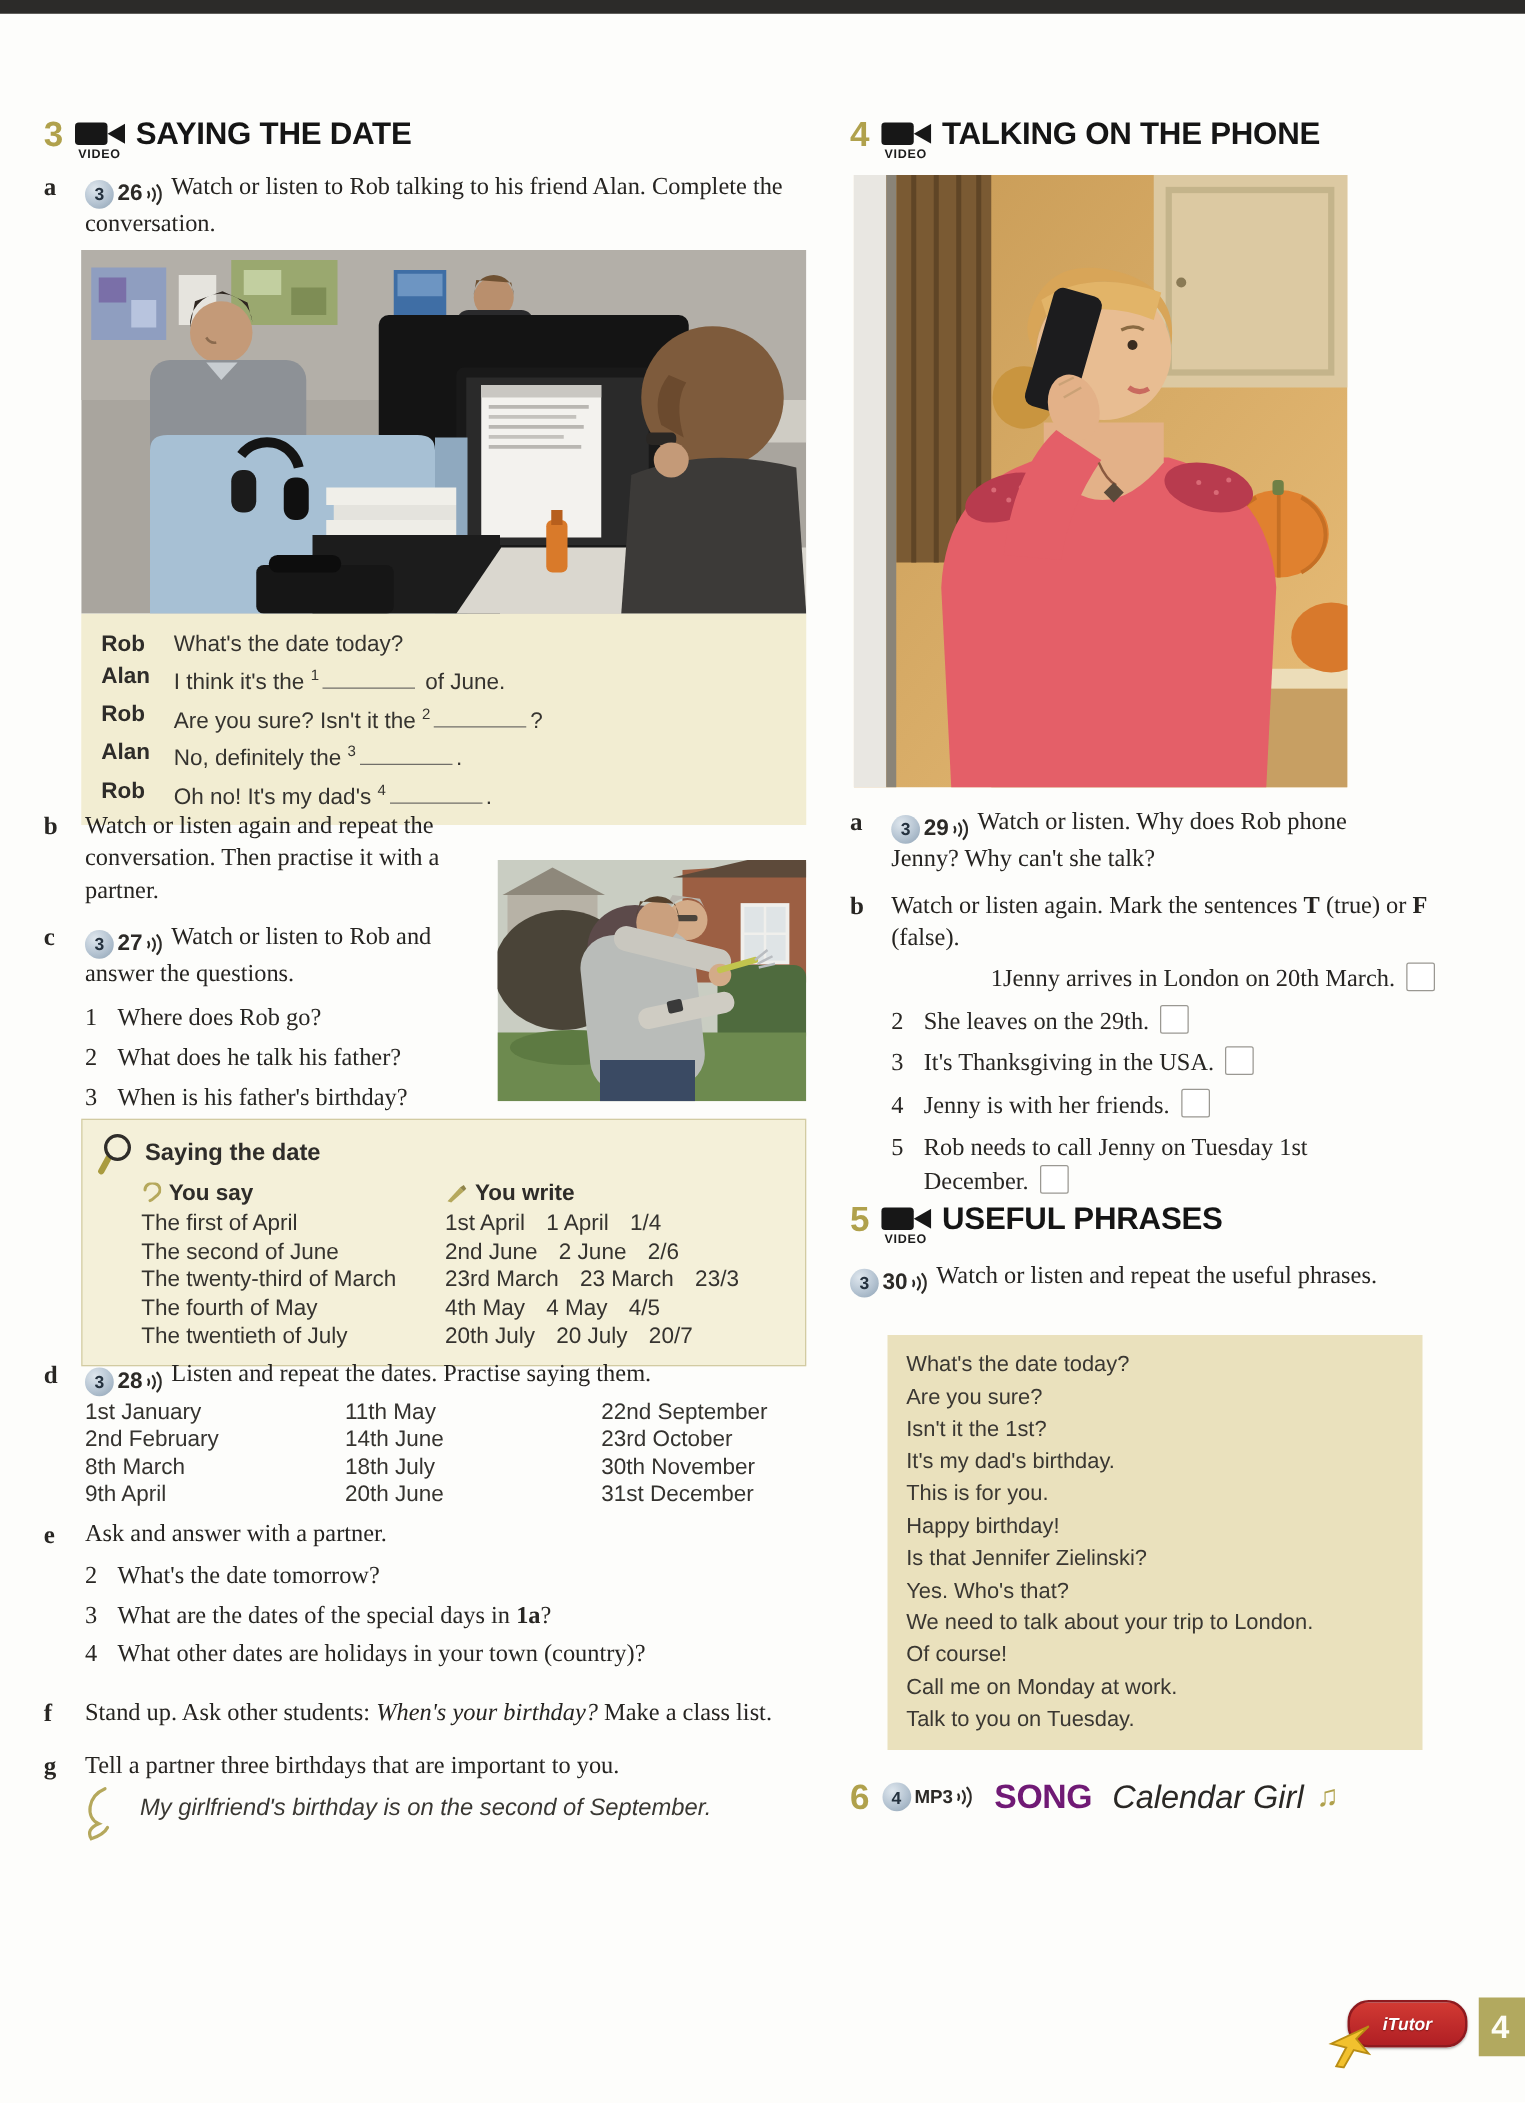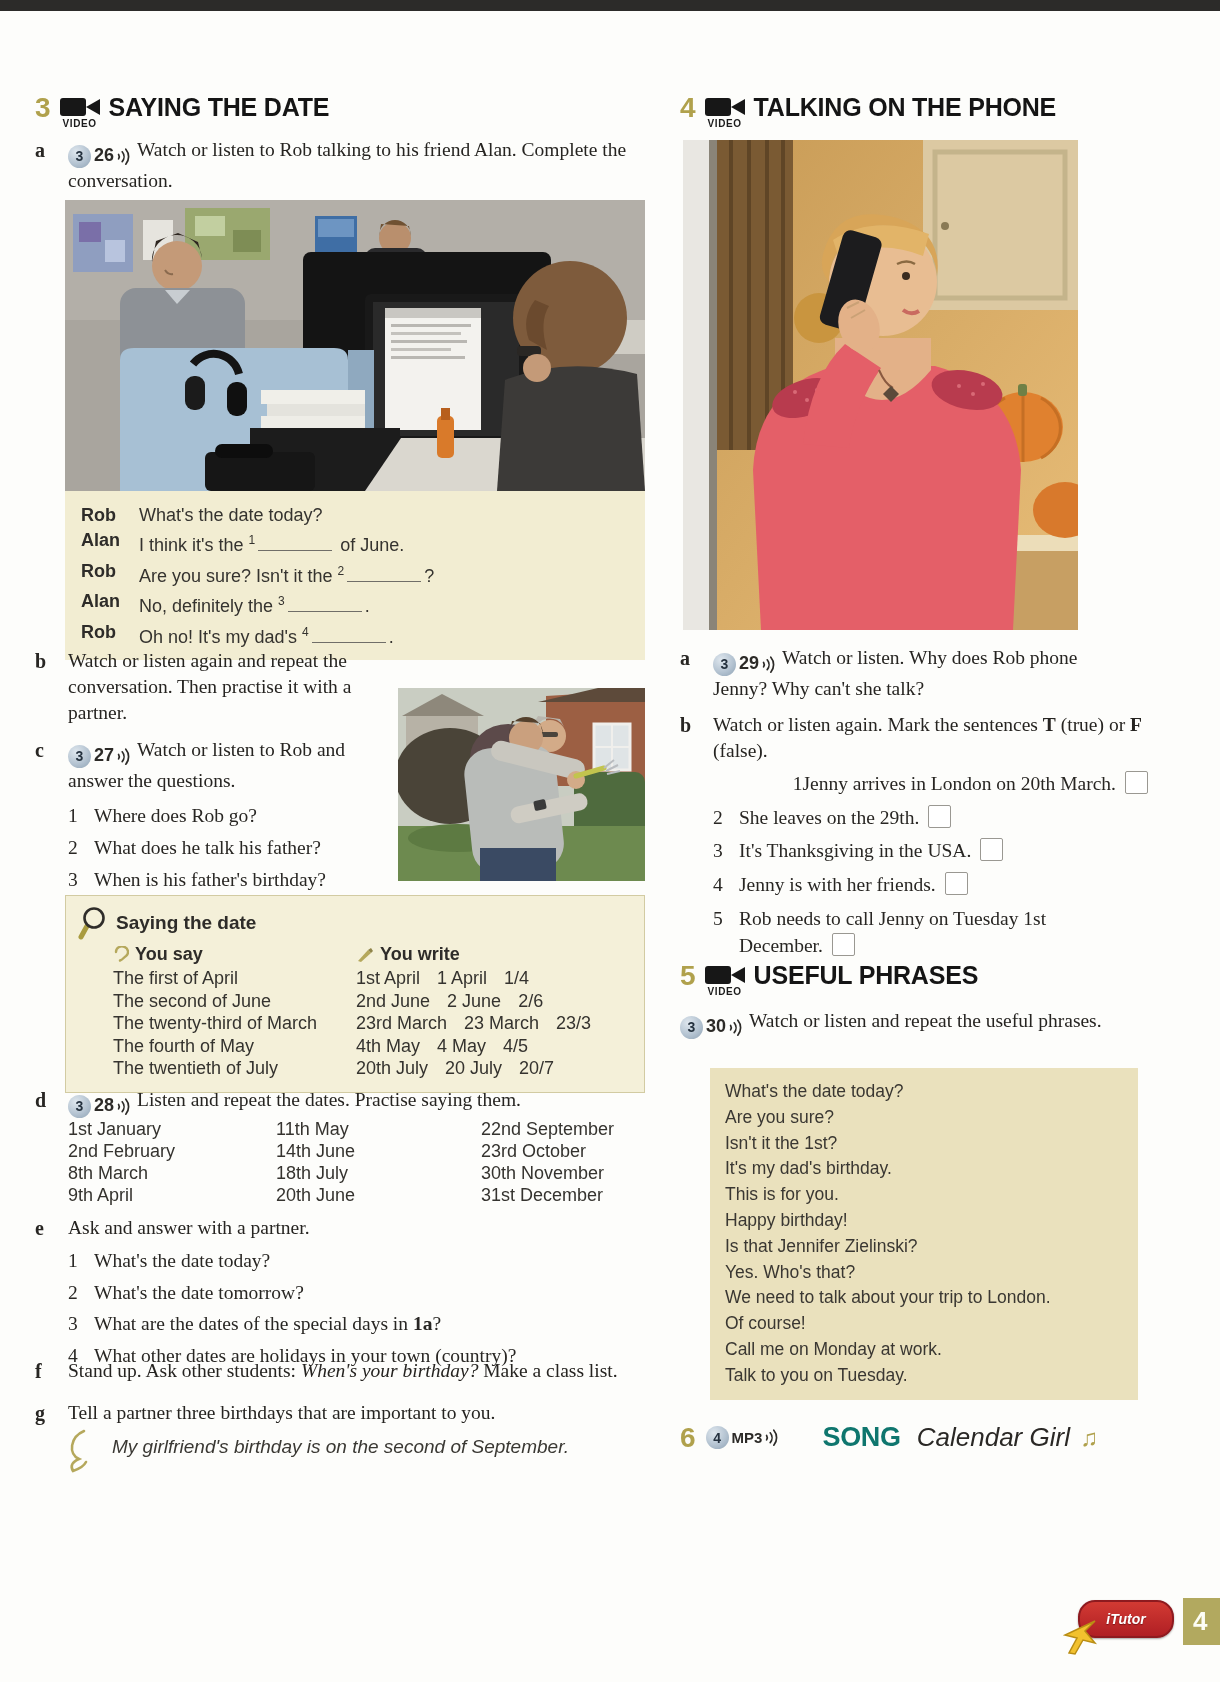--- a/index.html
+++ b/index.html
@@ -62,21 +62,21 @@
   
   .tf-row{padding-left:26px;text-indent:-26px;margin-top:6px;font-size:19.5px;line-height:1.42;}
   .cb{display:inline-block;width:21px;height:21px;border:1.5px solid #9a9892;border-radius:2px;background:#fff;vertical-align:-4px;margin-left:9px;text-indent:0;}
 
   
   .phrases{background:#eae1bd;padding:11px 10px 11px 15px;}
   .phrases div{font-family:"Liberation Sans",sans-serif;font-size:17.5px;line-height:25.8px;color:#3a3732;}
 
   
   .song-row{display:flex;align-items:center;gap:10px;}
-  .song-label{font-family:"Liberation Sans",sans-serif;font-weight:800;font-size:27px;color:#0f766e;letter-spacing:-.3px;margin-left:27px;}
+  .song-label{font-family:"Liberation Sans",sans-serif;font-weight:800;font-size:27px;color:#701a75;letter-spacing:-.3px;}
   .song-title{font-family:"Liberation Sans",sans-serif;font-style:italic;font-size:26px;color:#2a2825;margin-left:6px;}
   .music-note{font-size:24px;color:#b0a14c;line-height:1;}
 
   
   .itutor{width:92px;height:34px;border-radius:17px;background:linear-gradient(#d23a33,#b01f24);
           border:2px solid #8e1a1f;box-shadow:0 1px 2px rgba(0,0,0,.35);
           display:flex;align-items:center;justify-content:center;}
   .itutor span{font-family:"Liberation Sans",sans-serif;font-weight:700;font-style:italic;font-size:14px;color:#ffffff;text-shadow:0 1px 1px #7c1418;}
   .pagebox{width:46px;height:47px;background:#b2a95f;display:flex;align-items:center;justify-content:flex-start;padding-left:10px;box-sizing:border-box;}
   .pagebox span{font-family:"Liberation Sans",sans-serif;font-weight:700;font-size:26px;color:#fdfdf5;}
@@ -339,21 +339,20 @@
         <div>30th November</div>
         <div>31st December</div>
     </div>
   </div>
 
   <div class="abs ex" style="left:35px;top:1215px;width:612px;">
     <span class="ltr">e</span>
     <span style="width:575px;">
       <span class="ser">Ask and answer with a partner.</span>
       <span class="qlist" style="display:block;margin-top:6px;">
-        <span class="qrow" style="display:block;"><span class="qnum">1</span><span>What's the date today?</span></span>
         <span class="qrow" style="display:block;"><span class="qnum">2</span><span>What's the date tomorrow?</span></span>
         <span class="qrow" style="display:block;"><span class="qnum">3</span><span>What are the dates of the special days in </span><span class="bold">1a</span><span>?</span></span>
         <span class="qrow" style="display:block;"><span class="qnum">4</span><span>What other dates are holidays in your town (country)?</span></span>
       </span>
     </span>
   </div>
 
   <div class="abs ex" style="left:35px;top:1358px;width:640px;">
     <span class="ltr">f</span>
     <span class="ser" style="width:610px;"><span>Stand up. Ask other students: </span><span class="ital">When's your birthday?</span><span> Make a class list.</span></span>

